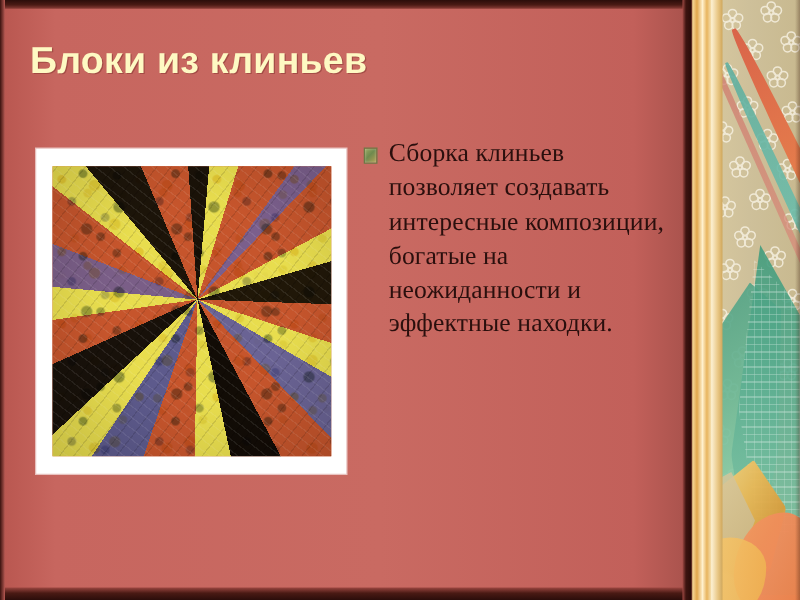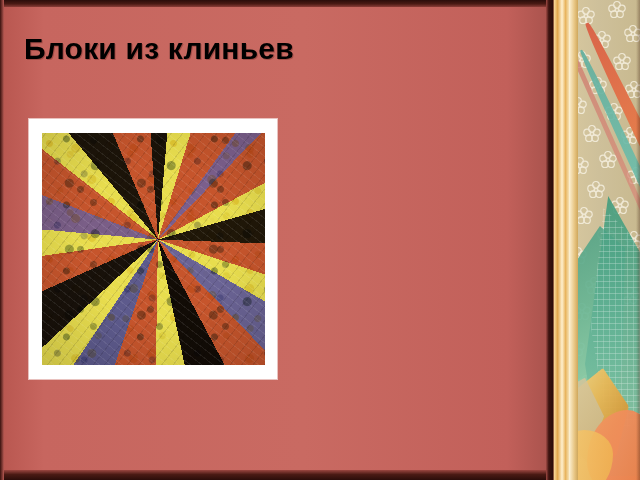--- a/index.html
+++ b/index.html
@@ -49,21 +49,21 @@
 
   
   #title {
     position: absolute;
     left: 24px;
     top: 32px;
     width: 500px;
     font-size: 30px;
     font-weight: bold;
     letter-spacing: 0.2px;
-    color: #000000;
+    color: #fef9c3;
     text-shadow: 1px 1px 0 rgba(120,45,40,0.45);
     line-height: 1.1;
   }
 
   
   #picture-frame {
     position: absolute;
     left: 29px;
     top: 119px;
     width: 248px;
@@ -320,20 +320,26 @@
 
   <div id="picture-frame">
     <div id="quilt">
       <div class="quilt-wedges"></div>
       <div class="quilt-tex"></div>
       <div class="quilt-tex2"></div>
       <div class="quilt-vig"></div>
     </div>
   </div>
 
+  <div id="body-block">
+    <div class="bullet-row">
+      <span class="bullet-mark"></span>
+      <div id="body-text">Сборка клиньев позволяет создавать интересные композиции, богатые на неожиданности и эффектные находки.</div>
+    </div>
+  </div>
 
   <div class="edge-right-dark"></div>
 
   <div id="deco">
     <div class="d-panel"></div>
     <svg class="d-flowers" viewBox="0 0 68 480" preserveAspectRatio="none">
       <defs>
         <g id="fl">
           <g fill="none" stroke="#f6f0e0" stroke-width="1.2">
             <circle cx="0" cy="-5.2" r="3.3"></circle>

